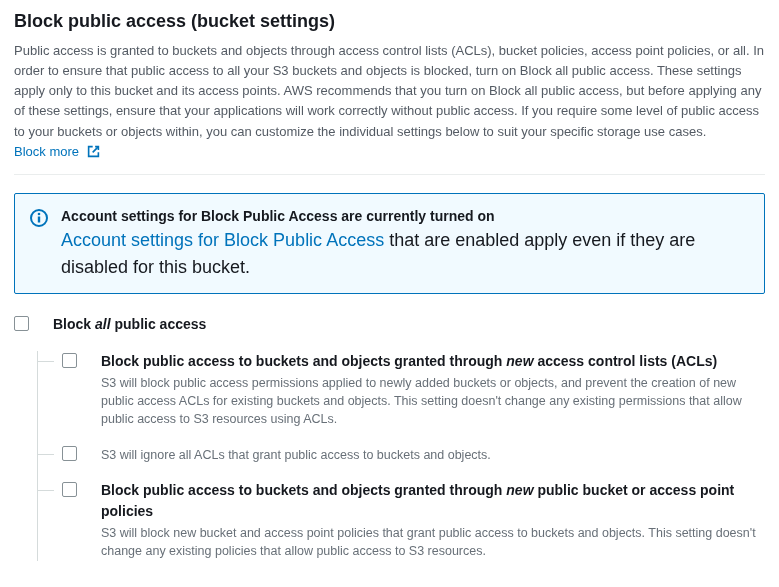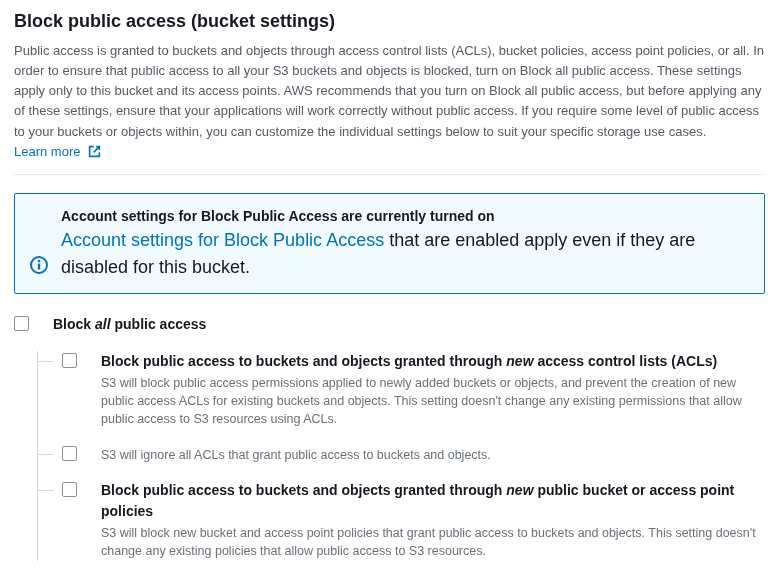--- a/index.html
+++ b/index.html
@@ -40,21 +40,21 @@
     border-top: 1px solid #eaeded;
     margin: 10px 0 18px 0;
   }
   .info-box {
     border: 1px solid #0073bb;
     background: #f1faff;
     border-radius: 2px;
     padding: 12px 14px;
     display: flex;
     gap: 12px;
-    align-items: flex-end;
+    align-items: flex-start;
     margin-bottom: 20px;
   }
   .info-icon {
     flex: 0 0 auto;
     margin-top: 2px;
   }
   .info-title {
     font-weight: 700;
     font-size: 14px;
     color: #16191f;
@@ -118,21 +118,21 @@
   .sub-option .option-text { max-width: 680px; }
 </style>
 </head>
 <body>
 
 <h1 class="page-title">Block public access (bucket settings)</h1>
 
 <p class="page-desc">
   <span>Public access is granted to buckets and objects through access control lists (ACLs), bucket policies, access point policies, or all. In order to ensure that public access to all your S3 buckets and objects is blocked, turn on Block all public access. These settings apply only to this bucket and its access points. AWS recommends that you turn on Block all public access, but before applying any of these settings, ensure that your applications will work correctly without public access. If you require some level of public access to your buckets or objects within, you can customize the individual settings below to suit your specific storage use cases.</span>
   <a class="learn-more">
-    <span>Learn more</span>
+    <span>Block more</span>
     <span class="ext-icon">
       <svg width="13" height="13" viewBox="0 0 16 16" fill="none" stroke="#0073bb" stroke-width="2">
         <path d="M7 2H2v12h12V9"></path>
           <path d="M10 2h4v4"></path>
           <path d="M14 2L7 9"></path>
       </svg>
     </span>
   </a>
 </p>
 

